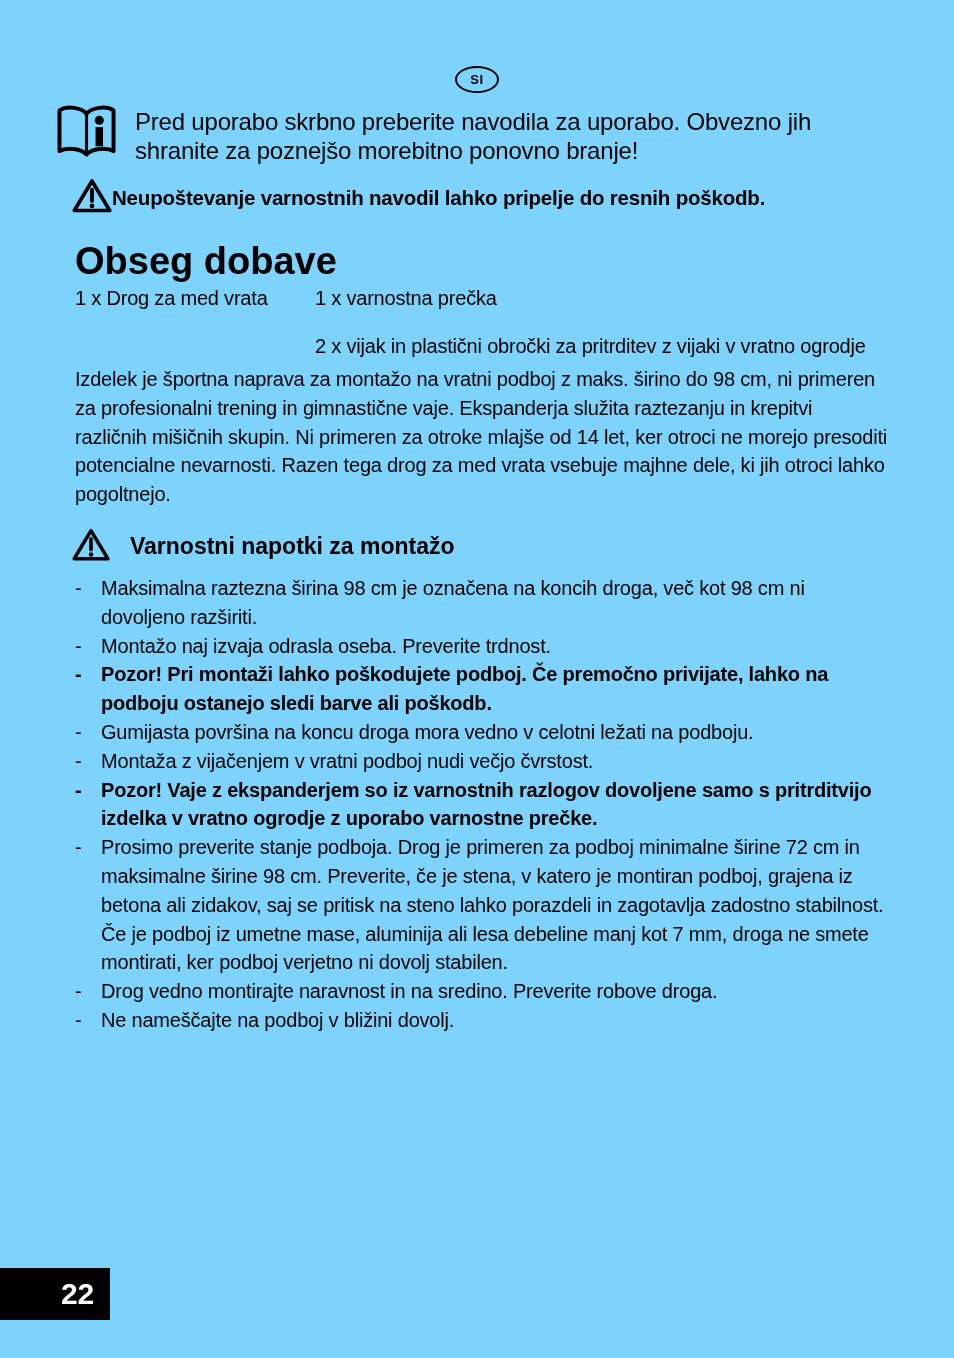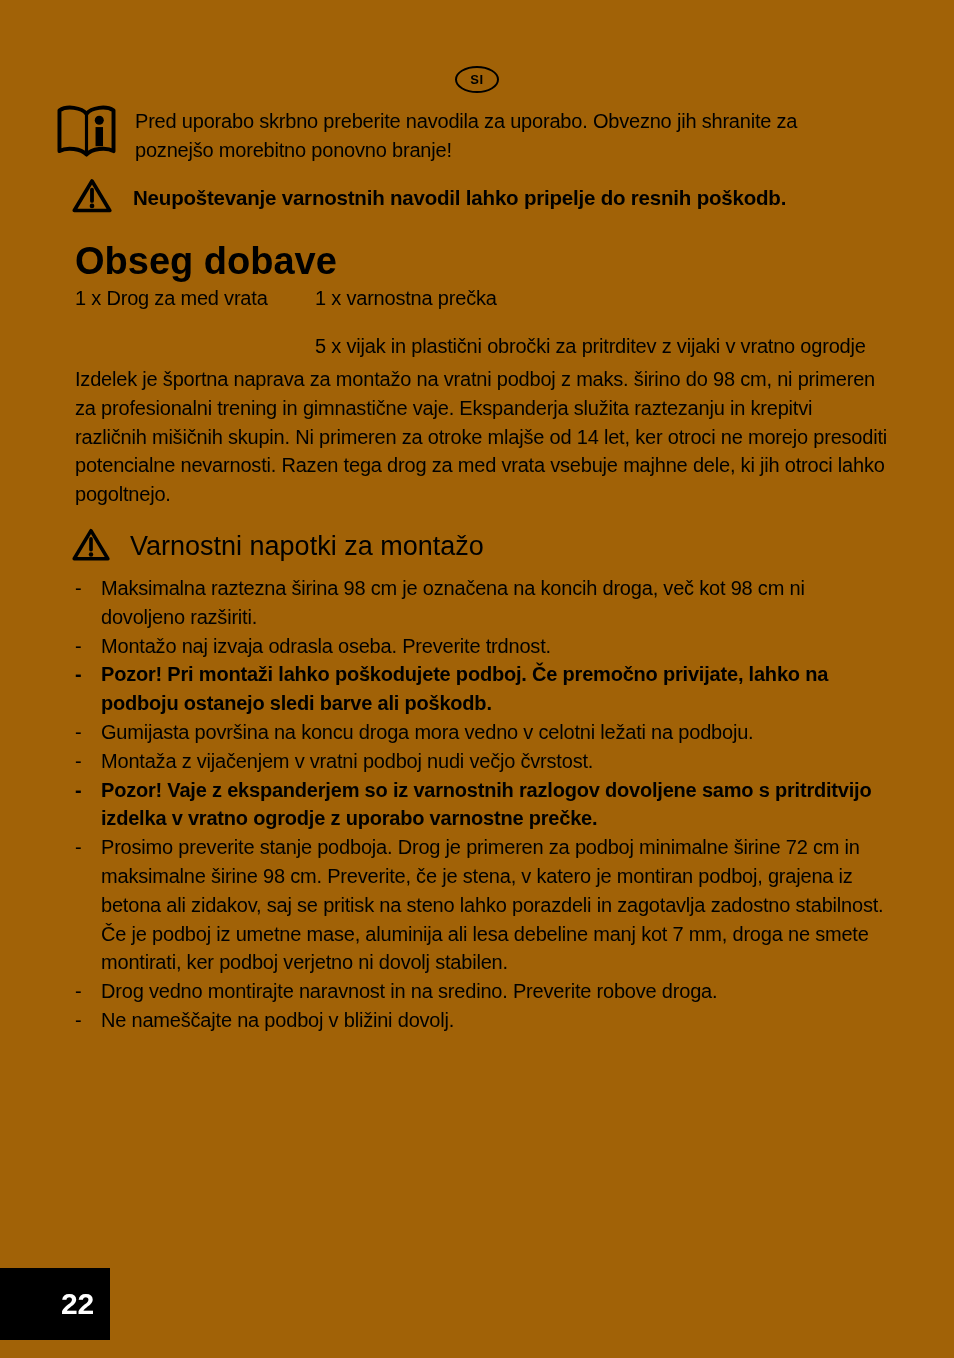--- a/index.html
+++ b/index.html
@@ -1,21 +1,21 @@
 <!DOCTYPE html>
 <html><head>
 <meta charset="utf-8">
 <style>
   * { margin: 0; padding: 0; box-sizing: border-box; }
   html, body { background: #ffffff; }
   .page {
     position: relative;
     width: 954px;
     height: 1358px;
-    background: #a16207;
+    background: #7dd3fc;
     color: #000000;
     font-family: "Liberation Sans", sans-serif;
     overflow: hidden;
     letter-spacing: -0.2px;
   }
   .country-badge-wrap {
     padding-top: 66px;
     display: flex;
     justify-content: center;
   }
@@ -32,30 +32,29 @@
     padding: 0 8px;
     letter-spacing: 0.5px;
   }
   .intro-row {
     margin: 10px 74px 0 55px;
     display: flex;
     align-items: flex-start;
     gap: 17px;
   }
   .intro-text {
-    font-size: 20px;
+    font-size: 24px;
     line-height: 29px;
     width: 700px;
     padding-top: 4px;
   }
   .warning-row {
     margin: 12px 74px 0 72px;
     display: flex;
     align-items: center;
-    gap: 21px;
   }
   .warning-text {
     font-size: 20.5px;
     line-height: 27px;
     font-weight: 700;
     width: 770px;
   }
   h1.section-title {
     margin: 26px 74px 0 75px;
     font-size: 38px;
@@ -78,43 +77,43 @@
     font-size: 20px;
     line-height: 28.8px;
   }
   .safety-heading-row {
     margin: 18px 74px 0 72px;
     display: flex;
     align-items: center;
     gap: 20px;
   }
   .safety-heading {
-    font-size: 27px;
-    font-weight: 400;
+    font-size: 23px;
+    font-weight: 700;
     letter-spacing: 0px;
   }
   ul.safety-list {
     margin: 8px 66px 0 75px;
     list-style: none;
     font-size: 20px;
     line-height: 28.8px;
   }
   ul.safety-list li {
     display: grid;
     grid-template-columns: 26px 1fr;
     align-items: start;
   }
   ul.safety-list li .dash { display: block; }
   ul.safety-list li.bold { font-weight: 700; }
   .page-number-box {
     position: absolute;
     left: 0;
     top: 1268px;
     width: 110px;
-    height: 72px;
+    height: 52px;
     background: #000000;
     color: #ffffff;
     display: flex;
     align-items: center;
     justify-content: flex-end;
     padding-right: 16px;
     font-size: 30px;
     font-weight: 700;
   }
   .icon-svg { flex: 0 0 auto; display: block; }
@@ -149,21 +148,21 @@
       </svg>
     </span>
     <div class="warning-text">Neupoštevanje varnostnih navodil lahko pripelje do resnih poškodb.</div>
   </div>
 
   <h1 class="section-title">Obseg dobave</h1>
 
   <div class="delivery-grid">
     <span>1 x Drog za med vrata</span>
     <span>1 x varnostna prečka</span>
-    <span class="delivery-cell-span">5 x vijak in plastični obročki za pritrditev z vijaki v vratno ogrodje</span>
+    <span class="delivery-cell-span">2 x vijak in plastični obročki za pritrditev z vijaki v vratno ogrodje</span>
   </div>
 
 
   <p class="use-paragraph">Izdelek je športna naprava za montažo na vratni podboj z maks. širino do 98 cm, ni primeren za profesionalni trening in gimnastične vaje. Ekspanderja služita raztezanju in krepitvi različnih mišičnih skupin. Ni primeren za otroke mlajše od 14 let, ker otroci ne morejo presoditi potencialne nevarnosti. Razen tega drog za med vrata vsebuje majhne dele, ki jih otroci lahko pogoltnejo.</p>
 
   <div class="safety-heading-row">
     <span class="icon-svg">
       <svg width="38" height="35" viewBox="0 0 44 40" aria-hidden="true">
         <path d="M22 4 L41.5 36.5 L2.5 36.5 Z" fill="none" stroke="#000" stroke-width="4" stroke-linejoin="round"></path>
         <path d="M22 13.5 L22 26" stroke="#000" stroke-width="4.2" stroke-linecap="round"></path>

